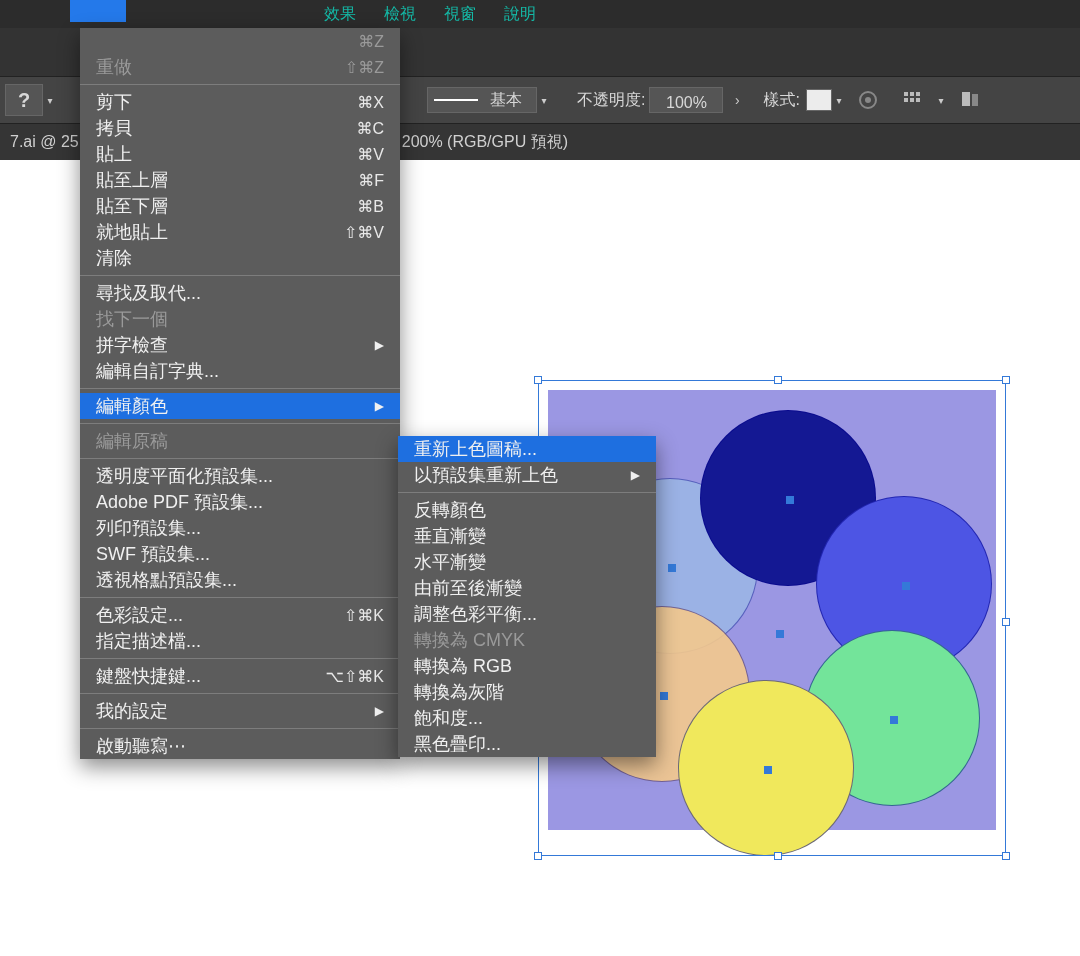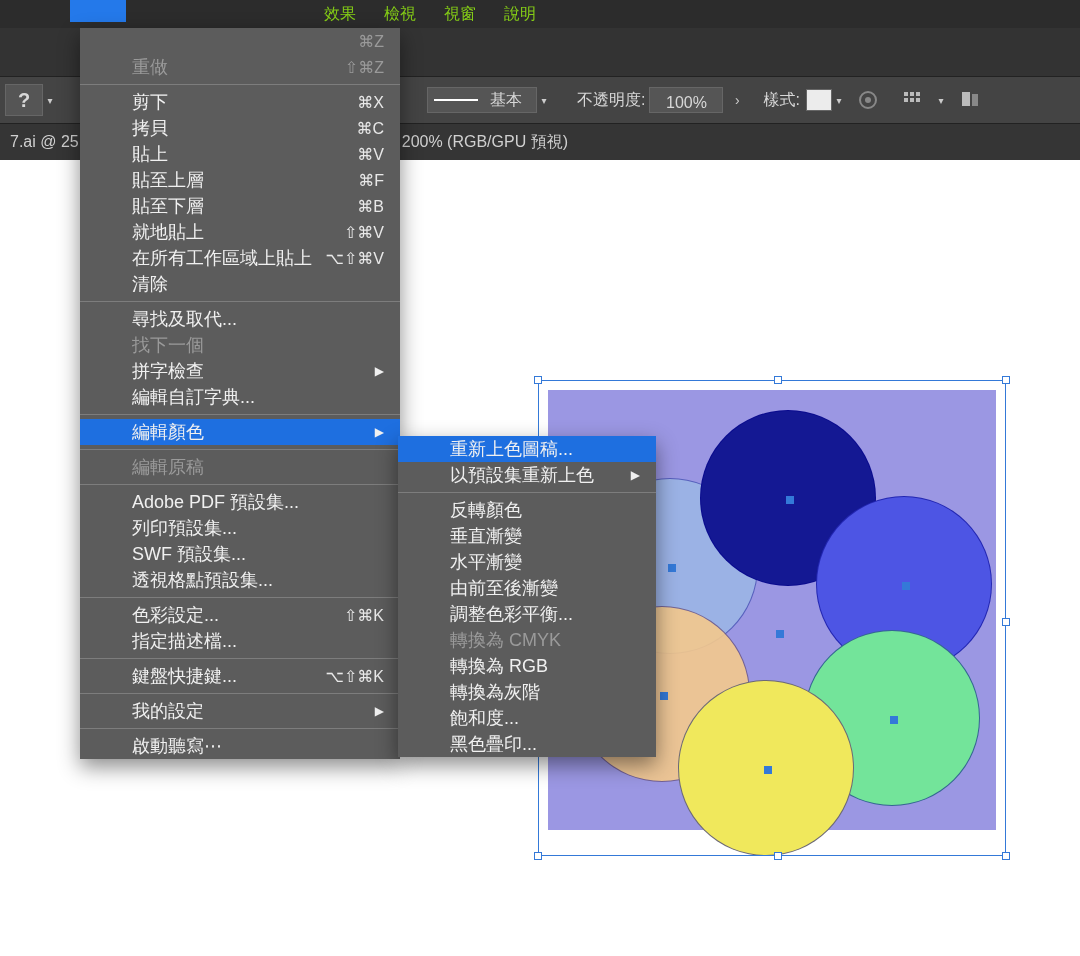--- a/index.html
+++ b/index.html
@@ -23,21 +23,21 @@
       left: 0;
       right: 0;
       height: 28px;
       background: #2c2c2c;
       display: flex;
       align-items: center;
       padding-left: 70px;
       gap: 0;
     }
     .menubar-item {
-      color: #84cc16;
+      color: #14b8a6;
       font-size: 16px;
       padding: 4px 14px;
       cursor: default;
     }
     .menubar-highlight {
       position: absolute;
       top: 0;
       left: 70px;
       width: 56px;
       height: 22px;
@@ -231,21 +231,20 @@
       white-space: nowrap;
     }
     .m-row.disabled {
       color: #9a9a9a;
     }
     .m-row.hl {
       background: #1e6fe0;
     }
     .m-label {
       flex: 1;
-      margin-left: 36px;
     }
     .m-short {
       color: #e8e8e8;
       font-size: 16px;
       font-variant-ligatures: none;
     }
     .m-row.disabled .m-short {
       color: #9a9a9a;
     }
     .m-arrow {
@@ -383,24 +382,20 @@
   </div>
   <div class="m-row">
     <span class="m-label">貼至下層</span>
     <span class="m-short">⌘B</span>
   </div>
   <div class="m-row">
     <span class="m-label">就地貼上</span>
     <span class="m-short">⇧⌘V</span>
   </div>
   <div class="m-row">
-    <span class="m-label">在所有工作區域上貼上</span>
-    <span class="m-short">⌥⇧⌘V</span>
-  </div>
-  <div class="m-row">
     <span class="m-label">清除</span>
   </div>
   <div class="m-sep"></div>
   <div class="m-row">
     <span class="m-label">尋找及取代...</span>
   </div>
   <div class="m-row disabled">
     <span class="m-label">找下一個</span>
   </div>
   <div class="m-row">
@@ -414,20 +409,23 @@
   <div class="m-row hl">
     <span class="m-label">編輯顏色</span>
     <span class="m-arrow">▶</span>
   </div>
   <div class="m-sep"></div>
   <div class="m-row disabled">
     <span class="m-label">編輯原稿</span>
   </div>
   <div class="m-sep"></div>
   <div class="m-row">
+    <span class="m-label">透明度平面化預設集...</span>
+  </div>
+  <div class="m-row">
     <span class="m-label">Adobe PDF 預設集...</span>
   </div>
   <div class="m-row">
     <span class="m-label">列印預設集...</span>
   </div>
   <div class="m-row">
     <span class="m-label">SWF 預設集...</span>
   </div>
   <div class="m-row">
     <span class="m-label">透視格點預設集...</span>

